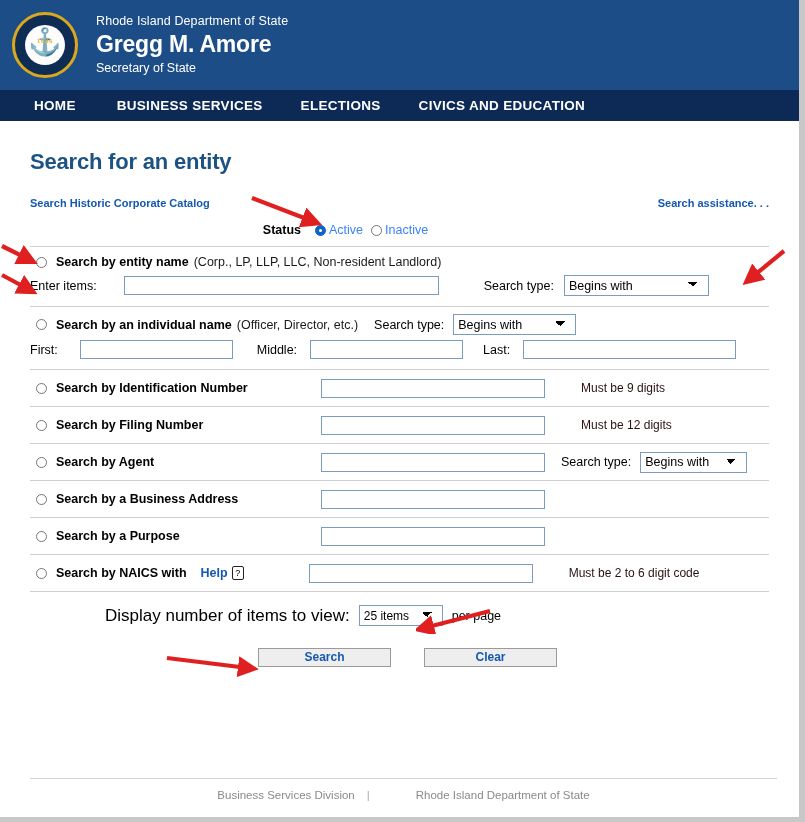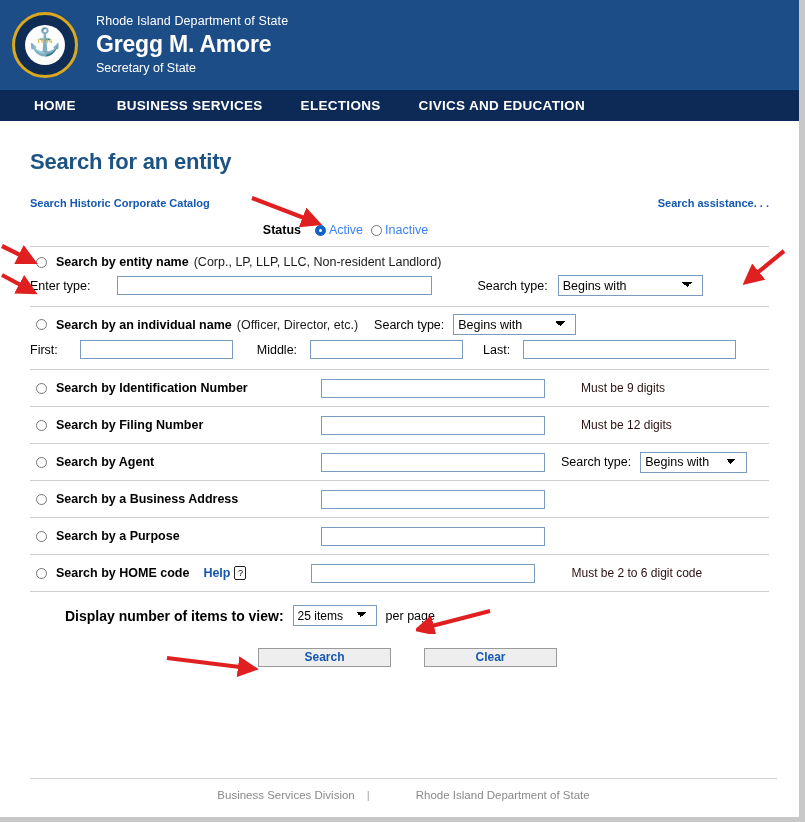--- a/index.html
+++ b/index.html
@@ -155,21 +155,21 @@
     min-height: 30px;
     padding: 5px 0;
   }
   .opt-label {
     font-size: 12.5px; font-weight: bold; color: #000;
     margin-left: 6px;
     white-space: nowrap;
   }
   .opt-note { font-weight: normal; color: #1a1a1a; }
   .lbl { font-size: 12.5px; color: #000; white-space: nowrap; }
-  .lbl-b { font-size: 14px; color: #000; font-weight: bold; white-space: nowrap; }
+  .lbl-b { font-size: 17px; color: #000; font-weight: normal; white-space: nowrap; margin-left: 40px; }
 
   input.tb {
     height: 19px;
     border: 1px solid #7a9cc0;
     background: #fff;
     font-family: "Liberation Sans", sans-serif;
     font-size: 12px;
     padding: 0 3px;
     outline: none;
   }
@@ -301,21 +301,21 @@
 
     <div class="form-block">
 
       <div class="rule"></div>
       <div class="row" style="min-height:26px;padding:6px 0 2px 6px;">
         <span class="radio"></span>
         <span class="opt-label">Search by entity name</span>
         <span class="opt-label opt-note" style="margin-left:5px;">(Corp., LP, LLP, LLC, Non-resident Landlord)</span>
       </div>
       <div class="row" style="min-height:30px;padding:2px 0 10px 0;">
-        <span class="lbl">Enter type:</span>
+        <span class="lbl">Enter items:</span>
         <input class="tb" style="width: 315px; margin-left: 27px;" value="">
         <span class="lbl" style="margin-left:45px;">Search type:</span>
         <select class="sel" style="width:145px;margin-left:10px;"><option>Begins with</option><option>Contains</option><option>Exact match</option></select>
       </div>
 
       <div class="rule"></div>
       <div class="row" style="min-height:26px;padding:7px 0 2px 6px;">
         <span class="radio"></span>
         <span class="opt-label">Search by an individual name</span>
         <span class="opt-label opt-note" style="margin-left:5px;">(Officer, Director, etc.)</span>
@@ -366,21 +366,21 @@
       <div class="rule"></div>
       <div class="row" style="min-height:36px;padding-left:6px;">
         <span class="radio"></span>
         <span class="opt-label" style="width:265px;">Search by a Purpose</span>
         <input class="tb" style="width: 224px;" value="">
       </div>
 
       <div class="rule"></div>
       <div class="row" style="min-height:36px;padding-left:6px;">
         <span class="radio"></span>
-        <span class="opt-label">Search by HOME code</span>
+        <span class="opt-label">Search by NAICS with</span>
         <a class="help-link">Help</a>
         <span class="help-ico">?</span>
         <input class="tb" style="width: 224px; margin-left: 65px;" value="">
         <span class="must" style="margin-left:36px;">Must be 2 to 6 digit code</span>
       </div>
       <div class="rule"></div>
 
     </div>
 
     <div class="display-row">

